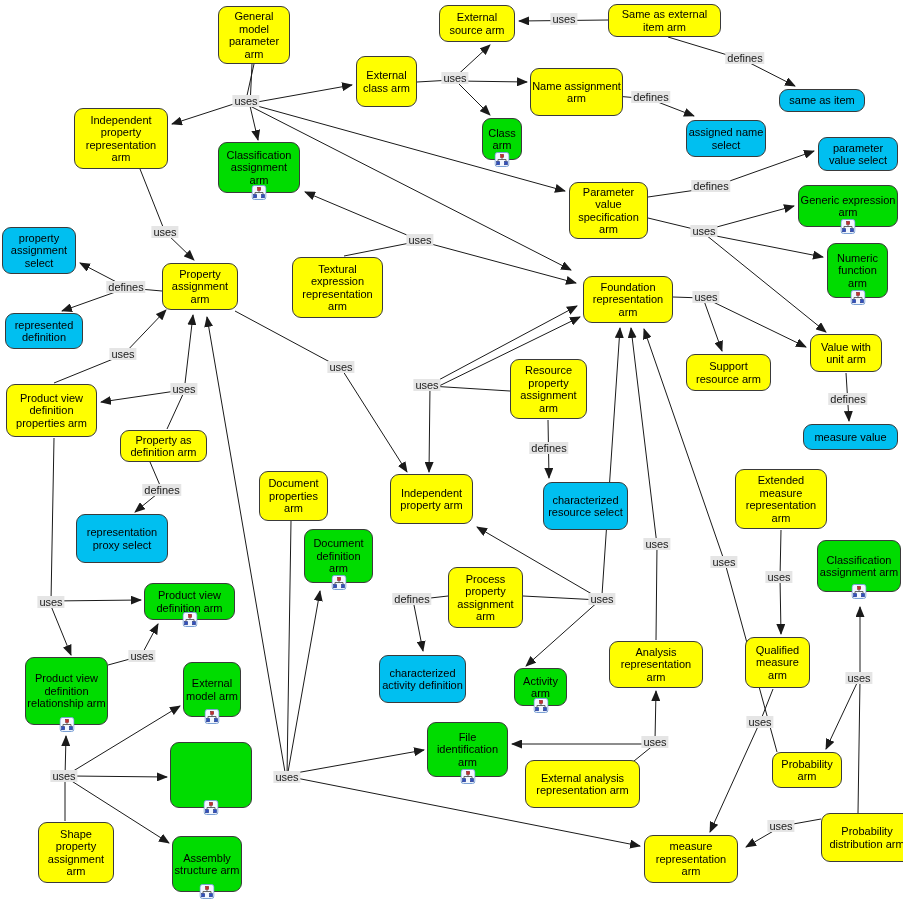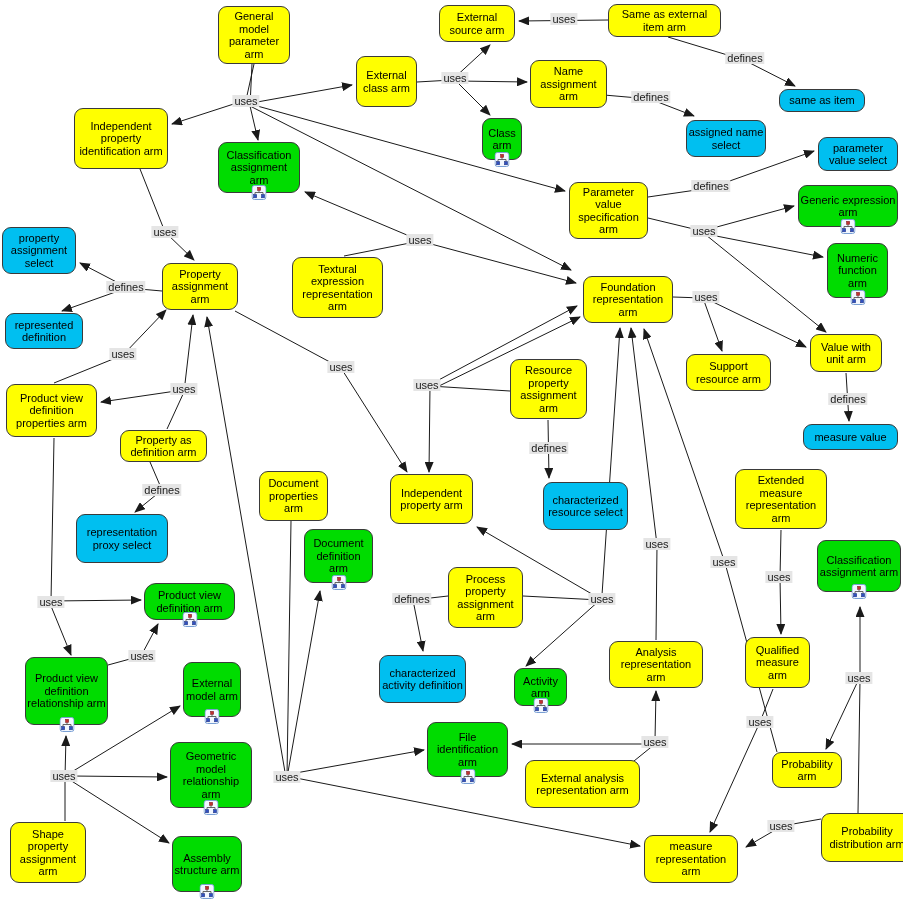--- a/index.html
+++ b/index.html
@@ -92,25 +92,25 @@
       </div>
       <div class="node yellow" style="left: 439px; top: 5px; width: 76px; height: 37px;">
         <span class="lbl">External source arm</span>
       </div>
       <div class="node yellow" style="left: 608px; top: 4px; width: 113px; height: 33px;">
         <span class="lbl">Same as external item arm</span>
       </div>
       <div class="node yellow" style="left: 356px; top: 56px; width: 61px; height: 51px;">
         <span class="lbl">External class arm</span>
       </div>
-      <div class="node yellow" style="left: 530px; top: 60px; width: 77px; height: 48px;">
+      <div class="node yellow" style="left: 530px; top: 68px; width: 93px; height: 48px;">
         <span class="lbl">Name assignment arm</span>
       </div>
       <div class="node yellow" style="left: 74px; top: 108px; width: 94px; height: 61px;">
-        <span class="lbl">Independent property identification arm</span>
+        <span class="lbl">Independent property representation arm</span>
       </div>
       <div class="node green" style="left: 218px; top: 142px; width: 82px; height: 51px;">
         <span class="lbl">Classification assignment arm</span>
         <span class="icon"><svg width="15" height="15" viewBox="0 0 15 15">
             <rect x="0.5" y="0.5" width="14" height="14" rx="2.5" fill="#f2f7ff" stroke="#7aa0d4"></rect>
             <path d="M7.5 5.5 v2 M3.5 7.5 h8 M3.5 7.5 v2.5 M11.5 7.5 v2.5" stroke="#555" stroke-width="0.9" fill="none"></path>
             <rect x="6" y="2.3" width="3.2" height="3.2" fill="#c03030" stroke="#7a1d1d" stroke-width="0.5"></rect>
             <rect x="2" y="9.6" width="3.2" height="3.2" fill="#3050c0" stroke="#1d2f7a" stroke-width="0.5"></rect>
             <rect x="9.9" y="9.6" width="3.2" height="3.2" fill="#3050c0" stroke="#1d2f7a" stroke-width="0.5"></rect>
           </svg></span>
@@ -221,21 +221,21 @@
             <rect x="0.5" y="0.5" width="14" height="14" rx="2.5" fill="#f2f7ff" stroke="#7aa0d4"></rect>
             <path d="M7.5 5.5 v2 M3.5 7.5 h8 M3.5 7.5 v2.5 M11.5 7.5 v2.5" stroke="#555" stroke-width="0.9" fill="none"></path>
             <rect x="6" y="2.3" width="3.2" height="3.2" fill="#c03030" stroke="#7a1d1d" stroke-width="0.5"></rect>
             <rect x="2" y="9.6" width="3.2" height="3.2" fill="#3050c0" stroke="#1d2f7a" stroke-width="0.5"></rect>
             <rect x="9.9" y="9.6" width="3.2" height="3.2" fill="#3050c0" stroke="#1d2f7a" stroke-width="0.5"></rect>
           </svg></span>
       </div>
       <div class="node yellow" style="left: 448px; top: 567px; width: 75px; height: 61px;">
         <span class="lbl">Process property assignment arm</span>
       </div>
-      <div class="node green" style="left: 144px; top: 583px; width: 91px; height: 37px; border-radius: 12px;">
+      <div class="node green" style="left: 144px; top: 583px; width: 91px; height: 37px;">
         <span class="lbl">Product view definition arm</span>
         <span class="icon"><svg width="15" height="15" viewBox="0 0 15 15">
             <rect x="0.5" y="0.5" width="14" height="14" rx="2.5" fill="#f2f7ff" stroke="#7aa0d4"></rect>
             <path d="M7.5 5.5 v2 M3.5 7.5 h8 M3.5 7.5 v2.5 M11.5 7.5 v2.5" stroke="#555" stroke-width="0.9" fill="none"></path>
             <rect x="6" y="2.3" width="3.2" height="3.2" fill="#c03030" stroke="#7a1d1d" stroke-width="0.5"></rect>
             <rect x="2" y="9.6" width="3.2" height="3.2" fill="#3050c0" stroke="#1d2f7a" stroke-width="0.5"></rect>
             <rect x="9.9" y="9.6" width="3.2" height="3.2" fill="#3050c0" stroke="#1d2f7a" stroke-width="0.5"></rect>
           </svg></span>
       </div>
       <div class="node yellow" style="left: 745px; top: 637px; width: 65px; height: 51px;">
@@ -281,39 +281,38 @@
         <span class="lbl">File identification arm</span>
         <span class="icon"><svg width="15" height="15" viewBox="0 0 15 15">
             <rect x="0.5" y="0.5" width="14" height="14" rx="2.5" fill="#f2f7ff" stroke="#7aa0d4"></rect>
             <path d="M7.5 5.5 v2 M3.5 7.5 h8 M3.5 7.5 v2.5 M11.5 7.5 v2.5" stroke="#555" stroke-width="0.9" fill="none"></path>
             <rect x="6" y="2.3" width="3.2" height="3.2" fill="#c03030" stroke="#7a1d1d" stroke-width="0.5"></rect>
             <rect x="2" y="9.6" width="3.2" height="3.2" fill="#3050c0" stroke="#1d2f7a" stroke-width="0.5"></rect>
             <rect x="9.9" y="9.6" width="3.2" height="3.2" fill="#3050c0" stroke="#1d2f7a" stroke-width="0.5"></rect>
           </svg></span>
       </div>
       <div class="node green" style="left: 170px; top: 742px; width: 82px; height: 66px;">
-        <span class="lbl">Geometric model relationship arm</span>
         <span class="icon"><svg width="15" height="15" viewBox="0 0 15 15">
             <rect x="0.5" y="0.5" width="14" height="14" rx="2.5" fill="#f2f7ff" stroke="#7aa0d4"></rect>
             <path d="M7.5 5.5 v2 M3.5 7.5 h8 M3.5 7.5 v2.5 M11.5 7.5 v2.5" stroke="#555" stroke-width="0.9" fill="none"></path>
             <rect x="6" y="2.3" width="3.2" height="3.2" fill="#c03030" stroke="#7a1d1d" stroke-width="0.5"></rect>
             <rect x="2" y="9.6" width="3.2" height="3.2" fill="#3050c0" stroke="#1d2f7a" stroke-width="0.5"></rect>
             <rect x="9.9" y="9.6" width="3.2" height="3.2" fill="#3050c0" stroke="#1d2f7a" stroke-width="0.5"></rect>
           </svg></span>
       </div>
       <div class="node yellow" style="left: 772px; top: 752px; width: 70px; height: 36px;">
         <span class="lbl">Probability arm</span>
       </div>
       <div class="node yellow" style="left: 525px; top: 760px; width: 115px; height: 48px;">
         <span class="lbl">External analysis representation arm</span>
       </div>
       <div class="node yellow" style="left: 821px; top: 813px; width: 92px; height: 49px;">
         <span class="lbl">Probability distribution arm</span>
       </div>
-      <div class="node yellow" style="left: 10px; top: 822px; width: 76px; height: 61px;">
+      <div class="node yellow" style="left: 38px; top: 822px; width: 76px; height: 61px;">
         <span class="lbl">Shape property assignment arm</span>
       </div>
       <div class="node yellow" style="left: 644px; top: 835px; width: 94px; height: 48px;">
         <span class="lbl">measure representation arm</span>
       </div>
       <div class="node green" style="left: 172px; top: 836px; width: 70px; height: 56px;">
         <span class="lbl">Assembly structure arm</span>
         <span class="icon"><svg width="15" height="15" viewBox="0 0 15 15">
             <rect x="0.5" y="0.5" width="14" height="14" rx="2.5" fill="#f2f7ff" stroke="#7aa0d4"></rect>
             <path d="M7.5 5.5 v2 M3.5 7.5 h8 M3.5 7.5 v2.5 M11.5 7.5 v2.5" stroke="#555" stroke-width="0.9" fill="none"></path>

